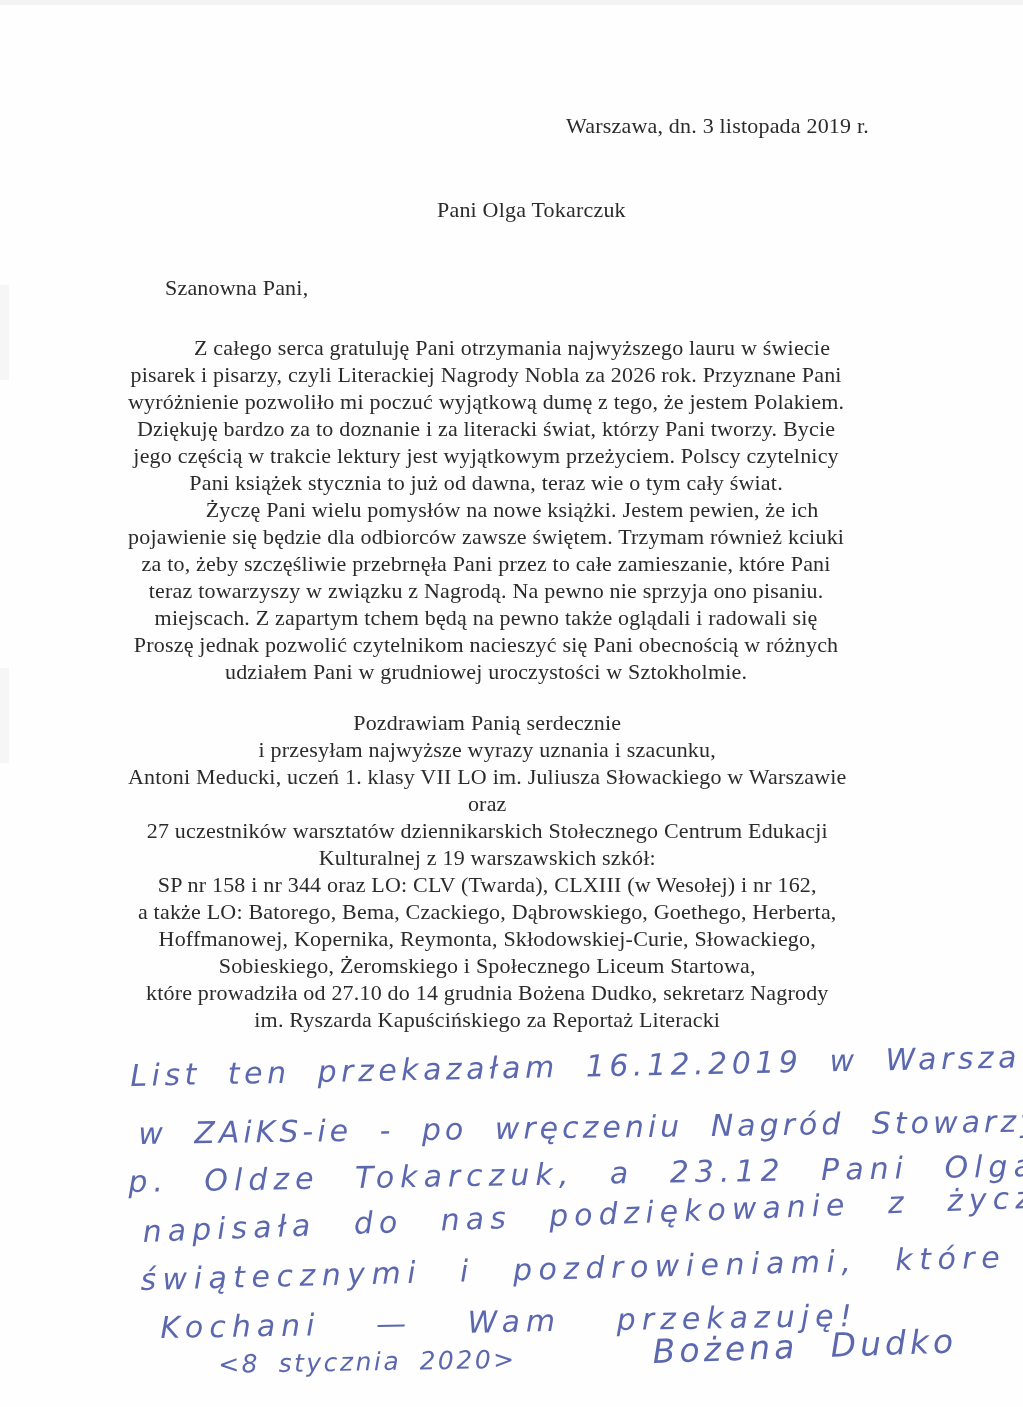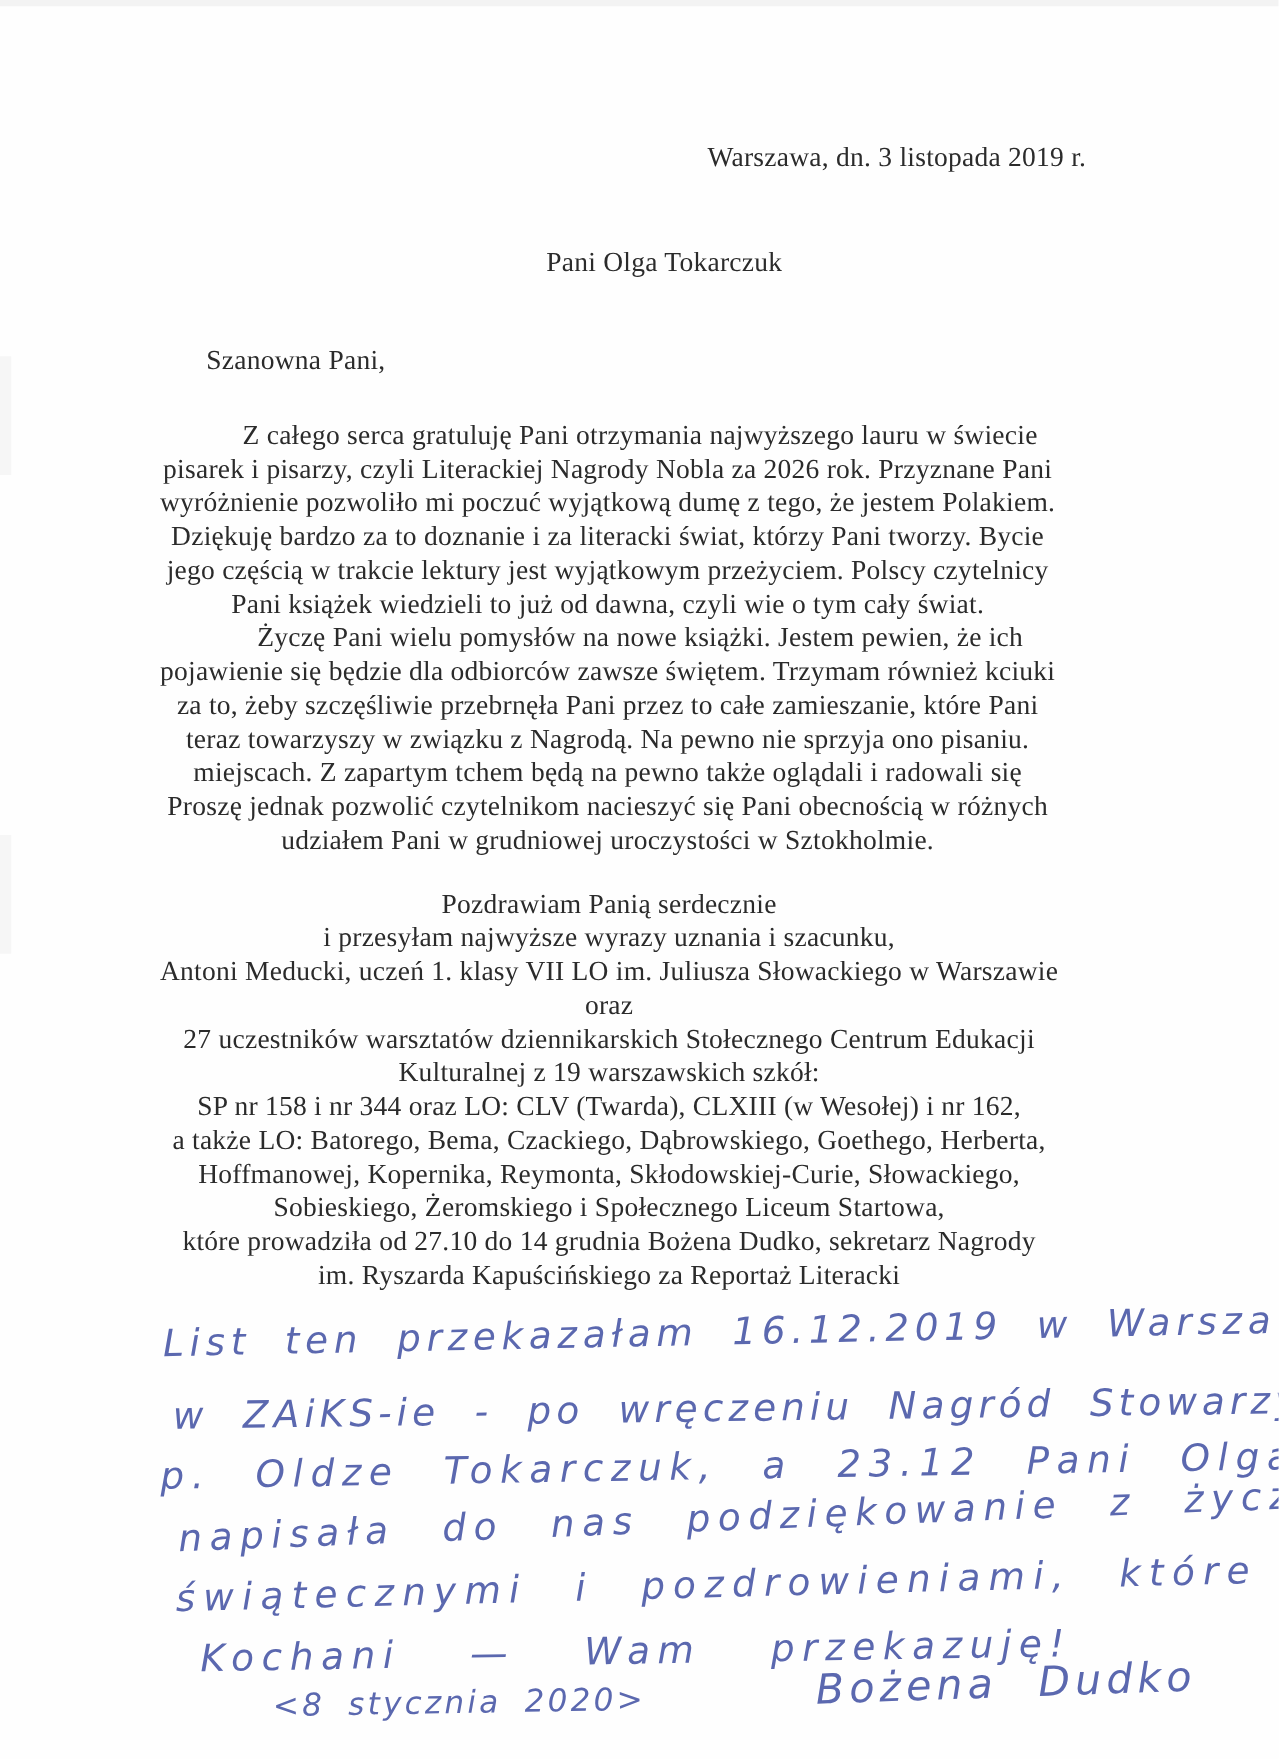--- a/index.html
+++ b/index.html
@@ -80,21 +80,21 @@
   <div class="typed recipient">Pani Olga Tokarczuk</div>
 
   <div class="typed salutation">Szanowna Pani,</div>
 
   <div class="typed para1">
     <div class="line indent">Z całego serca gratuluję Pani otrzymania najwyższego lauru w świecie</div>
     <div class="line">pisarek i pisarzy, czyli Literackiej Nagrody Nobla za 2026 rok. Przyznane Pani</div>
     <div class="line">wyróżnienie pozwoliło mi poczuć wyjątkową dumę z tego, że jestem Polakiem.</div>
     <div class="line">Dziękuję bardzo za to doznanie i za literacki świat, którzy Pani tworzy. Bycie</div>
     <div class="line">jego częścią w trakcie lektury jest wyjątkowym przeżyciem. Polscy czytelnicy</div>
-    <div class="line">Pani książek wiedzieli to już od dawna, czyli wie o tym cały świat.</div>
+    <div class="line">Pani książek stycznia to już od dawna, teraz wie o tym cały świat.</div>
   </div>
 
   <div class="typed para2">
     <div class="line indent">Życzę Pani wielu pomysłów na nowe książki. Jestem pewien, że ich</div>
     <div class="line">pojawienie się będzie dla odbiorców zawsze świętem. Trzymam również kciuki</div>
     <div class="line">za to, żeby szczęśliwie przebrnęła Pani przez to całe zamieszanie, które Pani</div>
     <div class="line">teraz towarzyszy w związku z Nagrodą. Na pewno nie sprzyja ono pisaniu.</div>
     <div class="line">miejscach. Z zapartym tchem będą na pewno także oglądali i radowali się</div>
     <div class="line">Proszę jednak pozwolić czytelnikom nacieszyć się Pani obecnością w różnych</div>
     <div class="line">udziałem Pani w grudniowej uroczystości w Sztokholmie.</div>

